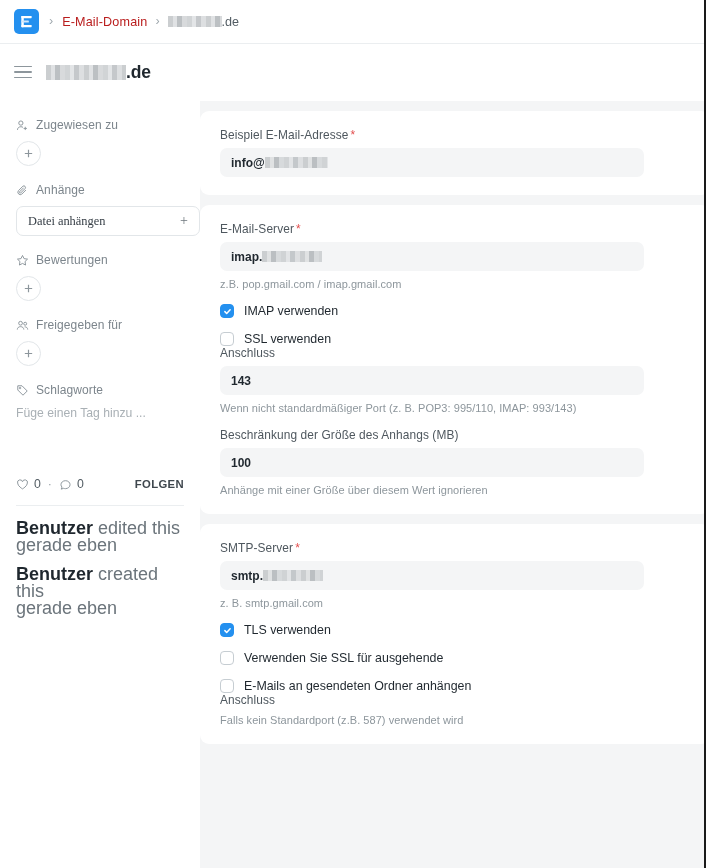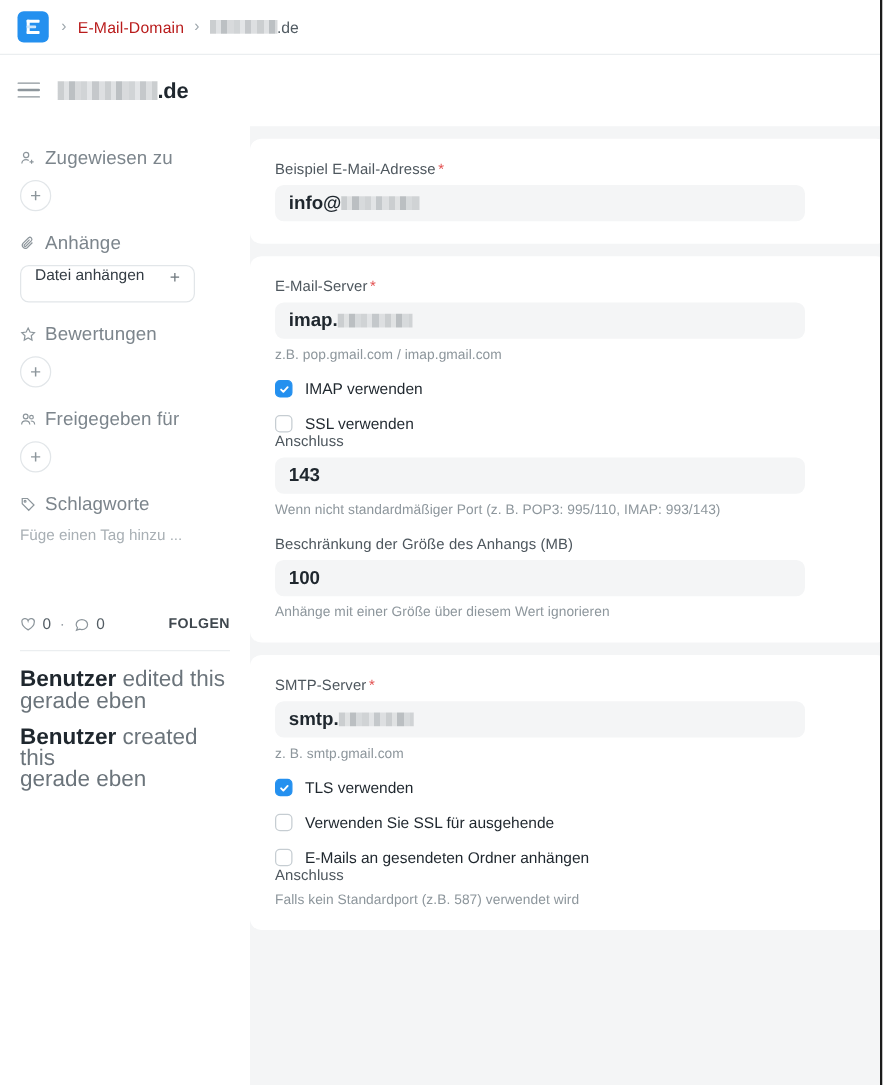--- a/index.html
+++ b/index.html
@@ -88,37 +88,37 @@
 
   
   .sidebar {
     width: 200px; flex: 0 0 200px;
     background: #ffffff;
     padding: 17px 16px 0 16px;
   }
   .side-section { margin-bottom: 17px; }
   .side-head {
     display: flex; align-items: center;
-    color: #7c858c; font-size: 15px;
+    color: #7c858c; font-size: 12px;
     margin-bottom: 9px; letter-spacing: .1px;
   }
   .side-head svg { margin-right: 7px; flex: 0 0 auto; }
   .plus-circle {
     width: 25px; height: 25px; border-radius: 50%;
     border: 1px solid #e2e6e9; background: #fff;
     display: flex; align-items: center; justify-content: center;
     color: #8d969c; font-size: 14px; line-height: 1;
   }
   .attach-btn {
-    width: 140px; height: 30px;
+    width: 184px; height: 30px;
     border: 1px solid #e2e6e9; border-radius: 7px;
     background: #ffffff;
-    display: flex; align-items: flex-start; justify-content: space-between;
+    display: flex; align-items: center; justify-content: space-between;
     padding: 0 11px;
-    font-size: 12.4px; color: #343c44;
+    font-size: 12.4px; color: #343c44; font-family: Liberation Serif, serif;
   }
   .attach-btn .plus { color: #6e777d; font-size: 14px; }
   .tag-placeholder {
     color: #a9b0b5; font-size: 12.2px; margin-top: 2px;
   }
   .meta-row {
     display: flex; align-items: center;
     margin-top: 57px; font-size: 12.3px; color: #525c63;
   }
   .meta-row .mi { display: flex; align-items: center; }
@@ -151,21 +151,21 @@
   .field { margin-bottom: 0; }
   .field + .field { margin-top: 14px; }
   .f-label {
     font-size: 11.9px; color: #4e575e; margin-bottom: 6px;
     letter-spacing: .1px;
   }
   .req { color: #e24c4c; margin-left: 2px; }
   .f-input {
     height: 29px; background: #f4f5f6; border-radius: 7px;
     display: flex; align-items: center; padding: 0 11px;
-    font-size: 15px; color: #1f272e; font-weight: bold;
+    font-size: 12px; color: #1f272e; font-weight: bold;
     width: 424px;
   }
   .f-input .plain { font-weight: bold; }
   .f-help { font-size: 11px; color: #8d969c; margin-top: 7px; letter-spacing: .05px; }
 
   .check-row {
     display: flex; align-items: center;
     margin-top: 14px;
     text-align: center;
   }

